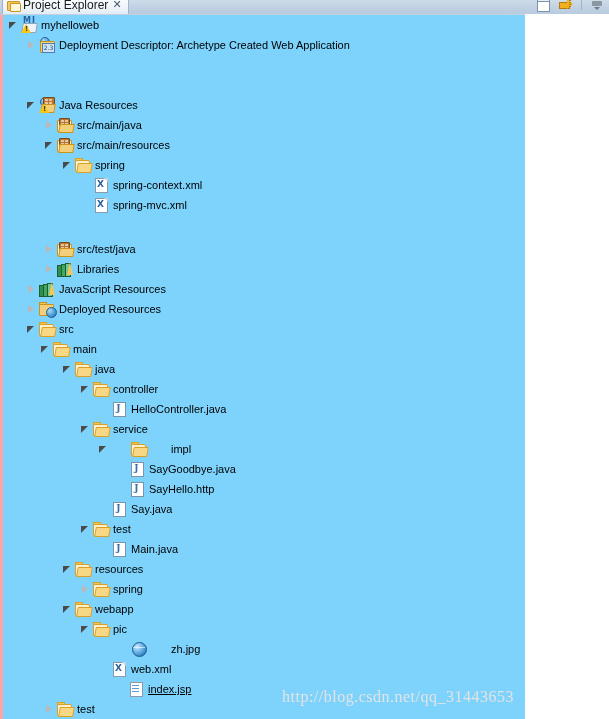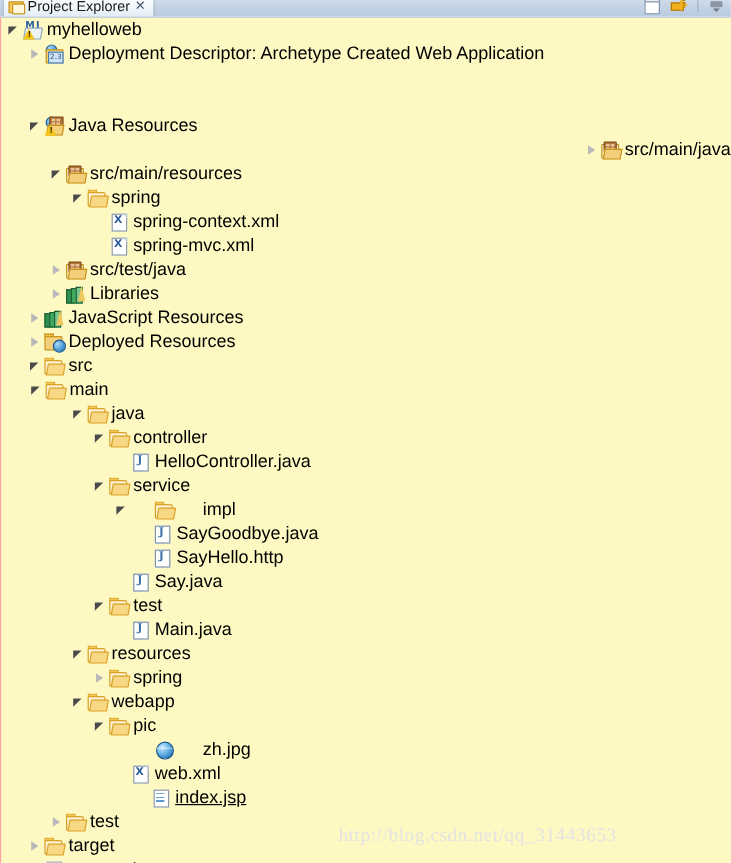--- a/index.html
+++ b/index.html
@@ -130,24 +130,24 @@
     width: 0; height: 0;
     border-left: 3px solid transparent;
     border-right: 3px solid transparent;
     border-top: 3px solid #6e7b87;
   }
 
   
   #tree-panel {
     position: absolute;
     left: 0; top: 14px;
-    width: 609px;
+    width: 525px;
     height: 705px;
-    background: #fef9c3;
-    border-left: 1px solid #fca5a5;
+    background: #7dd3fc;
+    border-left: 3px solid #fca5a5;
     border-top: 1px solid #c3d1df;
     box-sizing: border-box;
     overflow: hidden;
   }
 
   .row {
     position: relative;
     height: 20px;
     display: flex;
     align-items: center;
@@ -181,21 +181,21 @@
   }
   .twisty.none { }
 
   .ic {
     width: 16px; height: 16px;
     position: relative;
     flex: 0 0 auto;
     margin-right: 4px;
   }
   .label {
-    font-size: 15px;
+    font-size: 11px;
     line-height: 16px;
     color: #000000;
     font-family: "Liberation Sans", sans-serif;
   }
 
   
 
   
   .ic-folder .back {
     position: absolute; left: 0px; top: 3px;
@@ -548,21 +548,21 @@
     <div class="row" style="padding-left: 23px; margin-top: 40px;">
       <span class="twisty open"></span>
       <span class="ic ic-javares">
         <span class="globe"></span>
         <span class="pkg"></span>
         <span class="fold"></span>
         <span class="warn"></span>
       </span>
       <span class="label">Java Resources</span>
     </div>
-    <div class="row" style="padding-left: 41px; justify-content: flex-end;">
+    <div class="row" style="padding-left: 41px;">
       <span class="twisty closed"></span>
       <span class="ic ic-srcfolder">
         <span class="back"></span>
         <span class="pkg"></span>
         <span class="front"></span>
       </span>
       <span class="label">src/main/java</span>
     </div>
     <div class="row" style="padding-left: 41px;">
       <span class="twisty open"></span>
@@ -593,21 +593,21 @@
     </div>
     <div class="row" style="padding-left: 77px;">
       <span class="twisty none"></span>
       <span class="ic ic-xml">
         <span class="page"></span>
         <span class="corner"></span>
         <span class="x">X</span>
       </span>
       <span class="label">spring-mvc.xml</span>
     </div>
-    <div class="row" style="padding-left: 41px;">
+    <div class="row" style="padding-left: 41px; margin-top: 24px;">
       <span class="twisty closed"></span>
       <span class="ic ic-srcfolder">
         <span class="back"></span>
         <span class="pkg"></span>
         <span class="front"></span>
       </span>
       <span class="label">src/test/java</span>
     </div>
     <div class="row" style="padding-left: 41px;">
       <span class="twisty closed"></span>
@@ -640,21 +640,21 @@
     </div>
     <div class="row" style="padding-left: 23px;">
       <span class="twisty open"></span>
       <span class="ic ic-folder">
         <span class="tab"></span>
         <span class="back"></span>
         <span class="front"></span>
       </span>
       <span class="label">src</span>
     </div>
-    <div class="row" style="padding-left: 24px;">
+    <div class="row" style="padding-left: 37px;">
       <span class="twisty open"></span>
       <span class="ic ic-folder">
         <span class="tab"></span>
         <span class="back"></span>
         <span class="front"></span>
       </span>
       <span class="label">main</span>
     </div>
     <div class="row" style="padding-left: 59px;">
       <span class="twisty open"></span>

